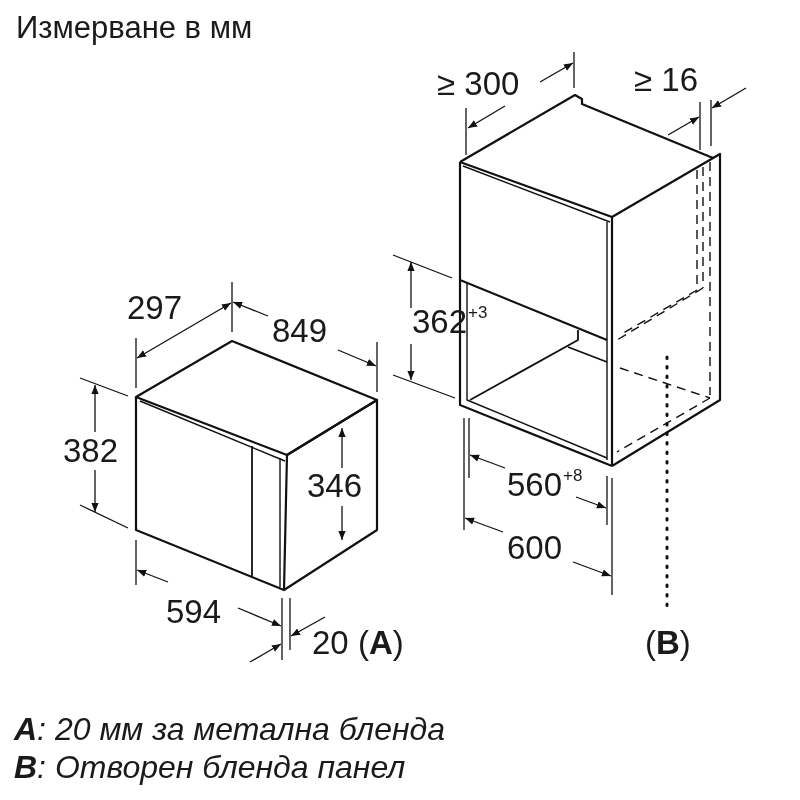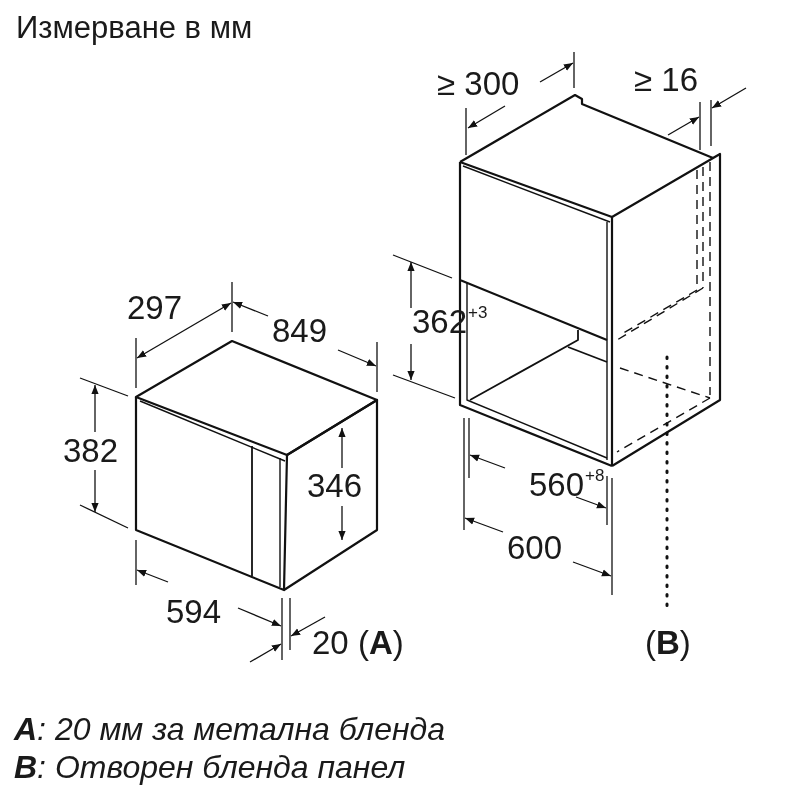--- a/index.html
+++ b/index.html
@@ -133,20 +133,20 @@
 <div class="dim" style="left:166px;top:585px;margin-top:9px;">594</div>
 <div class="dim" style="left:312px;top:625px;">
   <span>20</span> (<span class="bold">A</span>)
 </div>
 
 <div class="dim" style="left:437px;top:66px;">≥ 300</div>
 <div class="dim" style="left:634px;top:62px;">≥ 16</div>
 <div class="dim" style="left:368px;top:304px;margin-left:44px;">
   <span>362</span><sup>+3</sup>
 </div>
-<div class="dim" style="left:529px;top:467px;">
+<div class="dim" style="left:507px;top:467px;">
   <span>560</span><sup>+8</sup>
 </div>
 <div class="dim" style="left:507px;top:530px;">600</div>
 <div class="dim" style="left:645px;top:625px;">(<span class="bold">B</span>)</div>
 
 <div class="legend" style="top:710px;"><span class="bold">A</span><span>: 20 мм за метална бленда</span></div>
 <div class="legend" style="top:748px;"><span class="bold">B</span><span>: Отворен бленда панел</span></div>
 
 </body></html>

